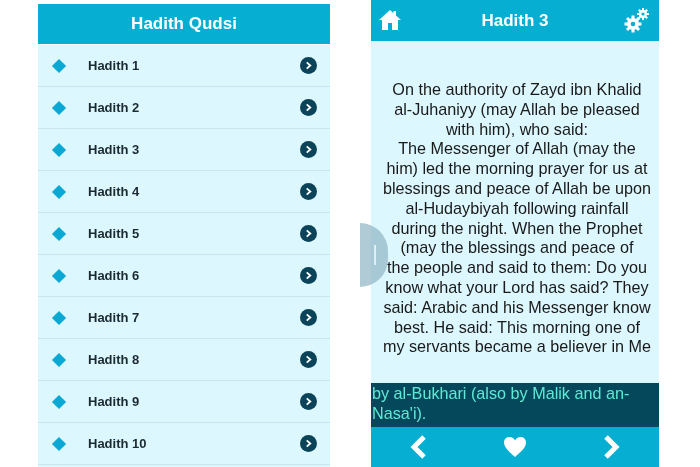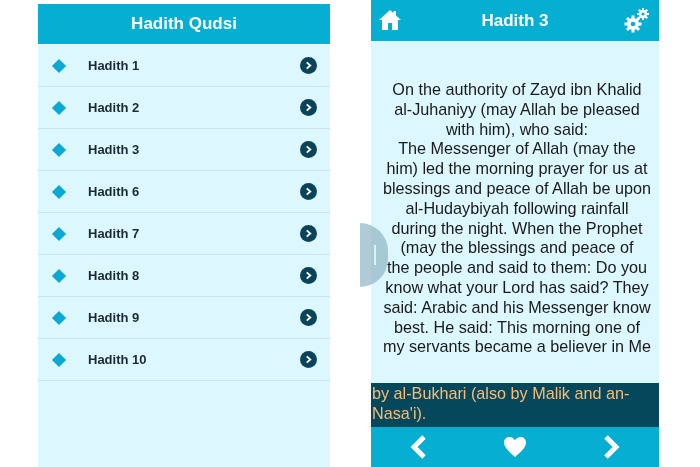--- a/index.html
+++ b/index.html
@@ -20,21 +20,21 @@
   .right-panel { position: absolute; left: 371px; top: 0; width: 288px; height: 467px; background: #dcf7fd; overflow: hidden; }
   .right-header { height: 41px; background: #06aed1; color: #fff; font-weight: bold; font-size: 17px;
     display: flex; align-items: center; justify-content: center; position: relative; }
   .home-btn { position: absolute; left: 7px; top: 8px; width: 24px; height: 24px; }
   .gear-btn { position: absolute; right: 8px; top: 6px; width: 28px; height: 28px; }
   .tabs { height: 32px; display: flex; }
   .tab { flex: 1; display: flex; align-items: center; justify-content: center; color: #fff; font-weight: bold; font-size: 12px; }
   .tab.active { background: #05485c; }
   .tab.inactive { background: #066c82; }
   .content { position: absolute; top: 80px; left: 8px; right: 4px; font-size: 16.2px; line-height: 19.8px; color: #1a1a1a; text-align: center; }
-  .footer-note { position: absolute; top: 383px; left: 0; right: 0; height: 44px; background: #05485c; color: #fdba74;
+  .footer-note { position: absolute; top: 383px; left: 0; right: 0; height: 44px; background: #05485c; color: #5eead4;
     font-size: 16.2px; line-height: 19.8px; padding: 1px 12px 0 1px; }
   .bottom-nav { position: absolute; top: 427px; left: 0; right: 0; height: 40px; background: #06aed1;
     display: flex; align-items: center; justify-content: space-around; }
   .nav-btn { width: 30px; height: 30px; display: flex; align-items: center; justify-content: center; }
 
   .scroll-handle { position: absolute; left: 360px; top: 223px; width: 28px; height: 64px; border-radius: 0 32px 32px 0;
     background: rgba(150,185,200,0.75); }
   .scroll-handle .grip { position: absolute; left: 14px; top: 22px; width: 2px; height: 20px; border-left: 1px solid #dfeff4; border-right: 1px solid #dfeff4; }
 </style>
 </head>
@@ -57,20 +57,38 @@
       <span class="label">Hadith 2</span>
       <span class="chev">
           <svg width="9" height="9" viewBox="0 0 10 10">
             <path d="M3 1.5 L7 5 L3 8.5" stroke="#fff" stroke-width="2" fill="none"></path>
           </svg>
         </span>
     </div>
     <div class="list-item">
       <span class="diamond"></span>
       <span class="label">Hadith 3</span>
+      <span class="chev">
+          <svg width="9" height="9" viewBox="0 0 10 10">
+            <path d="M3 1.5 L7 5 L3 8.5" stroke="#fff" stroke-width="2" fill="none"></path>
+          </svg>
+        </span>
+    </div>
+    <div class="list-item">
+      <span class="diamond"></span>
+      <span class="label">Hadith 4</span>
+      <span class="chev">
+          <svg width="9" height="9" viewBox="0 0 10 10">
+            <path d="M3 1.5 L7 5 L3 8.5" stroke="#fff" stroke-width="2" fill="none"></path>
+          </svg>
+        </span>
+    </div>
+    <div class="list-item">
+      <span class="diamond"></span>
+      <span class="label">Hadith 5</span>
       <span class="chev">
           <svg width="9" height="9" viewBox="0 0 10 10">
             <path d="M3 1.5 L7 5 L3 8.5" stroke="#fff" stroke-width="2" fill="none"></path>
           </svg>
         </span>
     </div>
     <div class="list-item">
       <span class="diamond"></span>
       <span class="label">Hadith 6</span>
       <span class="chev">

